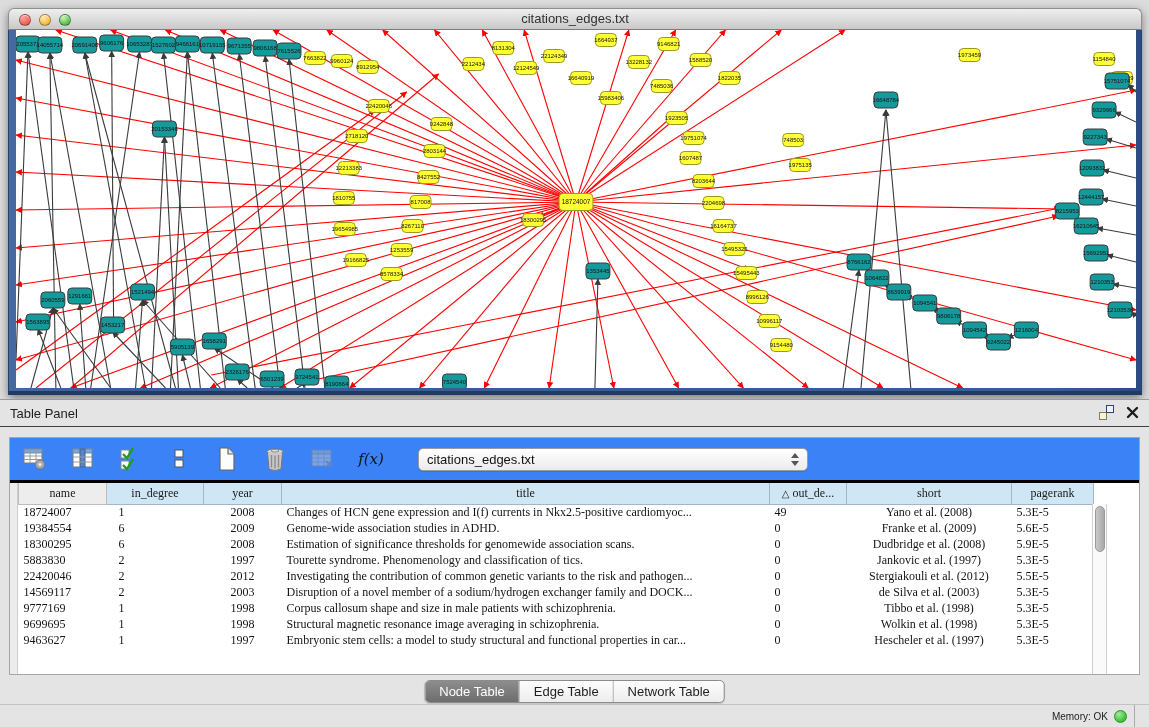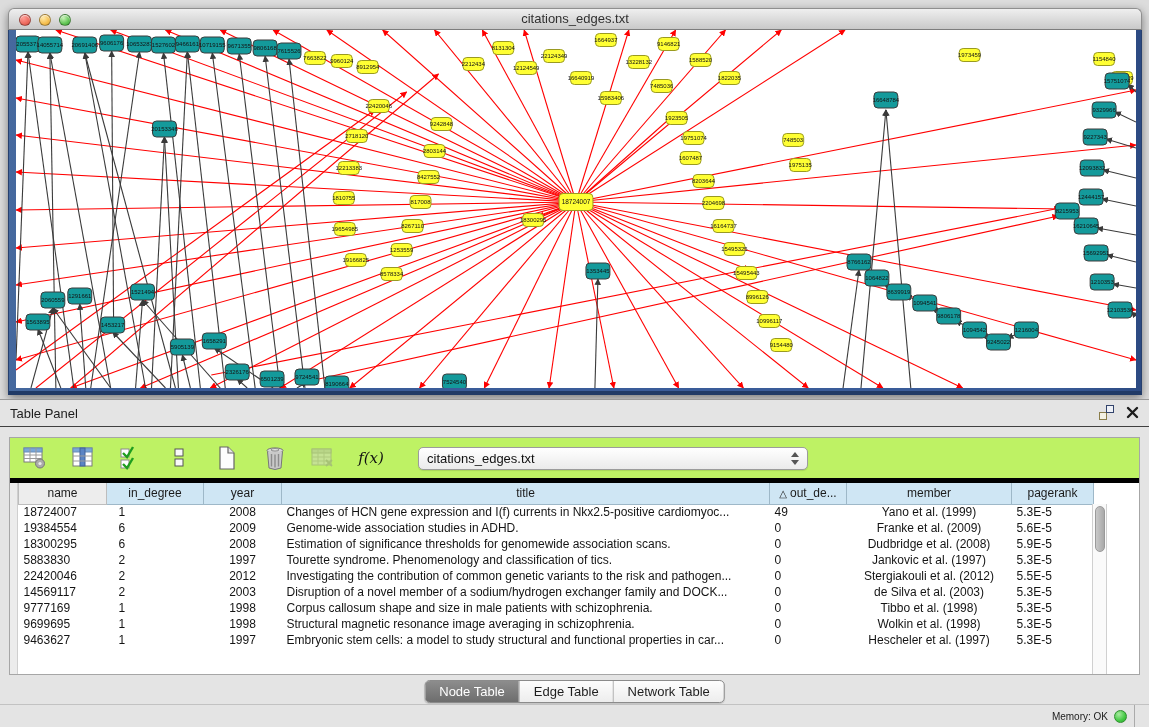--- a/index.html
+++ b/index.html
@@ -33,35 +33,35 @@
   .tp-header{ height:27px; position:relative; border-bottom:1px solid #404040; }
   .tp-title{ position:absolute; left:10px; top:6px; font-size:13px; color:#1d1d1d; }
   .tp-header-icons{ position:absolute; right:10px; top:5px; display:flex; gap:12px; align-items:center; }
   .float-icon{ position:relative; width:15px; height:15px; }
   .float-icon .sq1{ position:absolute; left:0; bottom:0; width:8px; height:8px; border:1.5px solid #8a7d4a; background:#f4f2e4; }
   .float-icon .sq2{ position:absolute; right:0; top:0; width:8px; height:8px; border:1.5px solid #32436b; background:#eef1f7; }
   .close-icon svg{ display:block; }
 
   .tp-body{ position:absolute; left:9px; top:37px; width:1131px; height:238px;
     background:#fff; border:1px solid #a6a6a6; }
-  .tp-toolbar{ height:45px; background:#bef264; border-bottom:5px solid #000000;
+  .tp-toolbar{ height:45px; background:#3b82f6; border-bottom:3px solid #000000;
     display:flex; align-items:center; padding-left:10px; gap:18px; }
   .tbtn{ width:30px; height:32px; display:flex; align-items:center; justify-content:center; border-radius:4px; }
   .tbtn svg{ display:block; }
   .fx{ font-family:"DejaVu Serif", serif; font-style:italic; font-size:15px; color:#111; }
   .dropdown{ margin-left:14px; width:390px; height:23px; border:1px solid #9c9c9c; border-radius:5px;
     background:linear-gradient(#ffffff,#ebebeb); display:flex; align-items:center; padding:0 8px;
     font-size:13px; color:#111; box-shadow:0 1px 1px rgba(0,0,0,.12); }
   .dropdown .dd-label{ flex:1; white-space:nowrap; overflow:hidden; }
   .dd-arrows{ display:flex; flex-direction:column; gap:3px; align-items:center; }
   .dd-arrows i{ display:block; width:0; height:0; border-left:4px solid transparent; border-right:4px solid transparent; }
   .dd-arrows .up{ border-bottom:5px solid #555; }
   .dd-arrows .down{ border-top:5px solid #555; }
 
-  .tp-table-wrap{ position:relative; height:191px; background:#fff; overflow:hidden; }
+  .tp-table-wrap{ position:relative; height:191px; background:#fff; overflow:hidden;font-family:Liberation Serif, serif; }
   .tp-gutter{ position:absolute; left:0; top:0; bottom:0; width:8px; background:#ececec; border-right:1px solid #cfcfcf; }
   table.tp-table{ position:absolute; left:8px; top:0; border-collapse:collapse; table-layout:fixed; }
   .tp-table th{ height:21px; font-size:12px; font-weight:normal; color:#1b1b1b;
     background:#cfe6f4; border:1px solid #9eb8c8; border-top:none; text-align:center; overflow:hidden; white-space:nowrap; }
   .tp-table th.plain{ background:#ededed; border-color:#bdbdbd; }
   .tp-table td{ height:16px; font-size:12px; color:#141414; padding:0 5px;
     white-space:nowrap; overflow:hidden; }
   .tp-table td.l{ text-align:left; } .tp-table td.c{ text-align:center;margin-top:44px; }
   .tp-table td.pad{ padding-left:12px; }
   .sort-tri{ font-size:10px; margin-right:3px; color:#222; }
@@ -667,32 +667,32 @@
             <col style="width: 165px;">
             <col style="width: 82px;">
           </colgroup>
         <thead>
             <tr>
               <th class="plain">name</th>
               <th>in_degree</th>
               <th>year</th>
               <th>title</th>
               <th><span class="sort-tri">△</span>out_de...</th>
-              <th>member</th>
+              <th>short</th>
               <th>pagerank</th>
             </tr>
           </thead>
         <tbody>
             <tr>
               <td class="l">18724007</td>
               <td class="l pad">1</td>
               <td class="c">2008</td>
               <td class="l">Changes of HCN gene expression and I(f) currents in Nkx2.5-positive cardiomyoc...</td>
               <td class="l">49</td>
-              <td class="c">Yano et al. (1999)</td>
+              <td class="c">Yano et al. (2008)</td>
               <td class="l">5.3E-5</td>
             </tr>
             <tr>
               <td class="l">19384554</td>
               <td class="l pad">6</td>
               <td class="c">2009</td>
               <td class="l">Genome-wide association studies in ADHD.</td>
               <td class="l">0</td>
               <td class="c">Franke et al. (2009)</td>
               <td class="l">5.6E-5</td>

